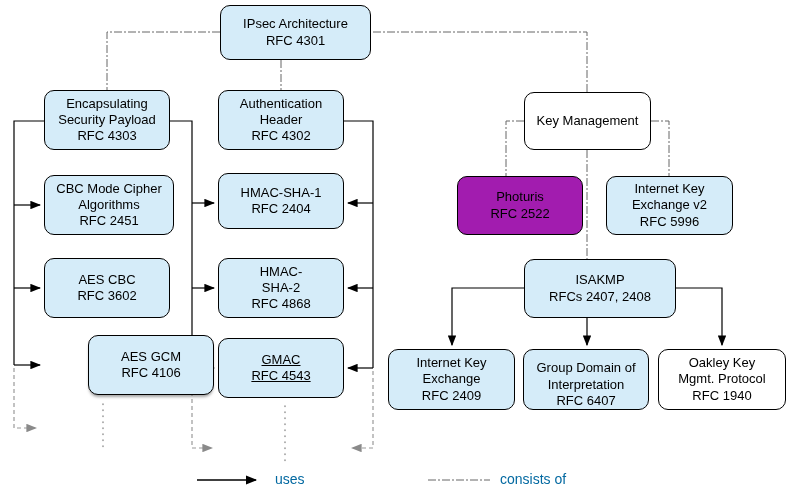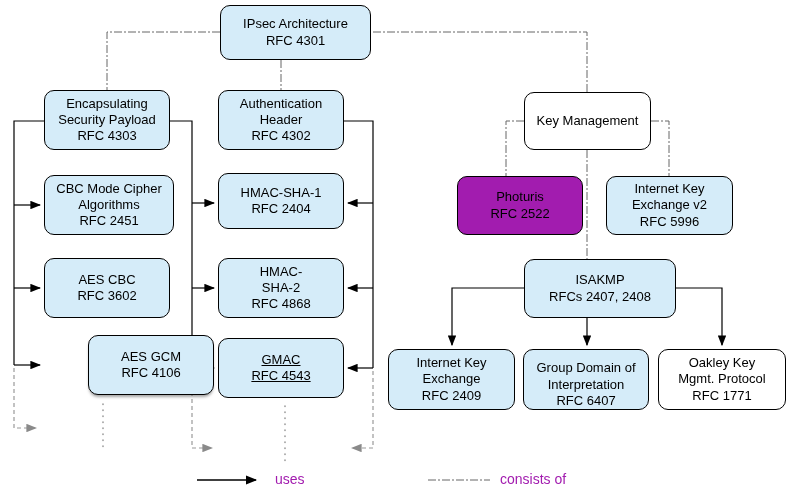--- a/index.html
+++ b/index.html
@@ -18,21 +18,21 @@
     border-radius:10px;
     background:#d5ecf9;
     display:flex;align-items:center;justify-content:center;
     text-align:center;
     font-size:13px;line-height:1.25;color:#000;
   }
   .node span{white-space:pre-line;}
   .node.shadow{box-shadow:0 3px 3px -1px rgba(90,90,90,.55);}
   .legend-label{
     position:absolute;
-    font-size:14px;color:#a21caf;
+    font-size:14px;color:#0369a1;
     white-space:nowrap;
   }
 </style>
 </head>
 <body>
 
 <div id="canvas">
 
   <svg id="edges" viewBox="0 0 793 494" xmlns="http://www.w3.org/2000/svg">
     <defs>
@@ -154,19 +154,19 @@
 RFC 2409</span>
   </div>
   <div class="node" style="left: 523px; top: 349px; width: 126px; height: 61px; background: rgb(213, 236, 249); align-items: flex-end;">
     <span>Group Domain of
 Interpretation
 RFC 6407</span>
   </div>
   <div class="node" style="left: 658px; top: 349px; width: 128px; height: 61px; background: rgb(255, 255, 255);">
     <span>Oakley Key
 Mgmt. Protocol
-RFC 1771</span>
+RFC 1940</span>
   </div>
 
   <div class="legend-label" style="left:275px;top:471px">uses</div>
   <div class="legend-label" style="left:500px;top:471px">consists of</div>
 
 </div>
 
 </body></html>

